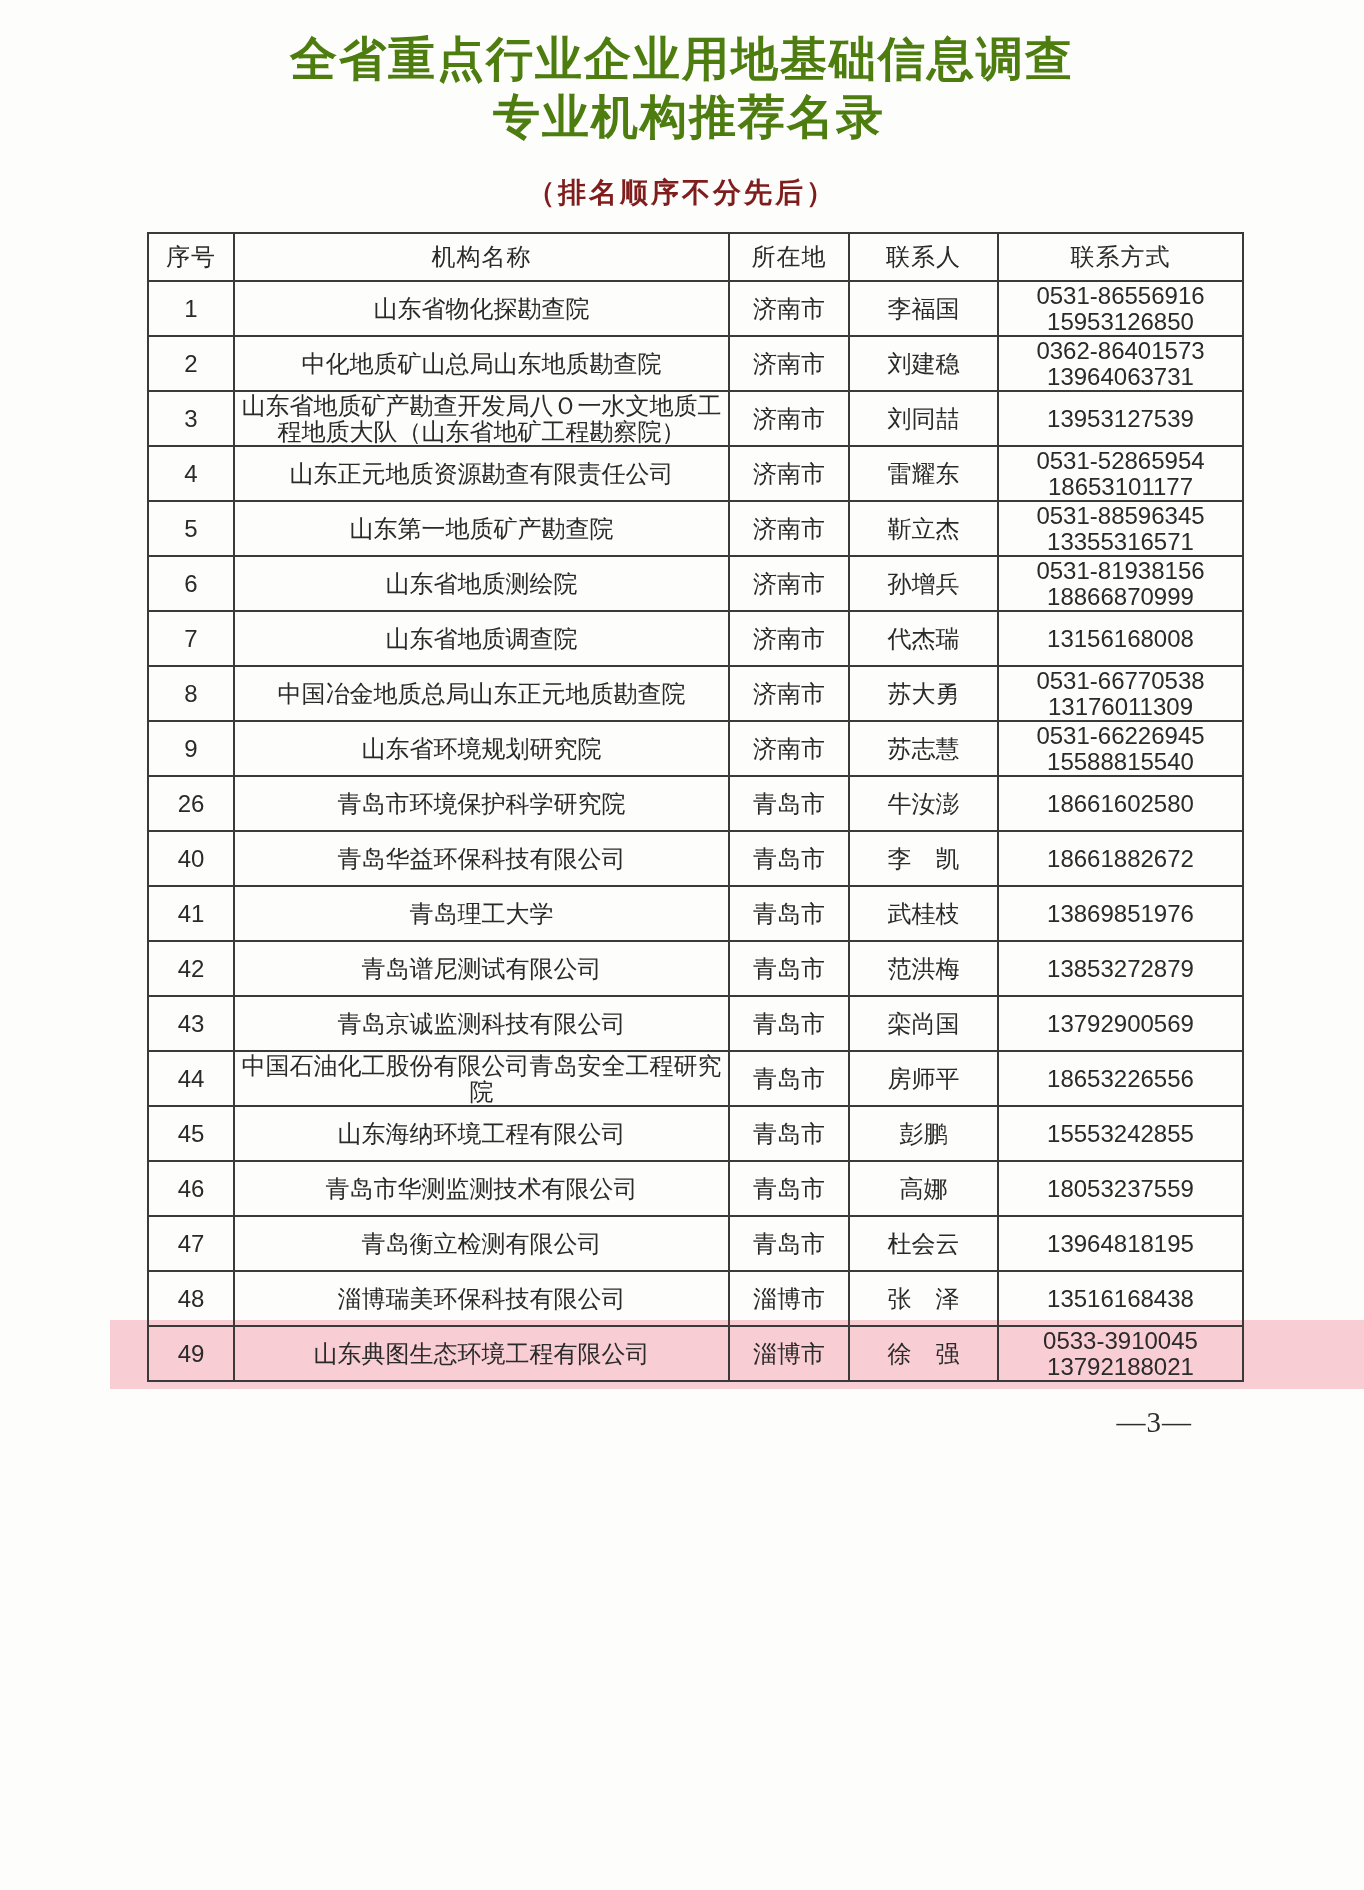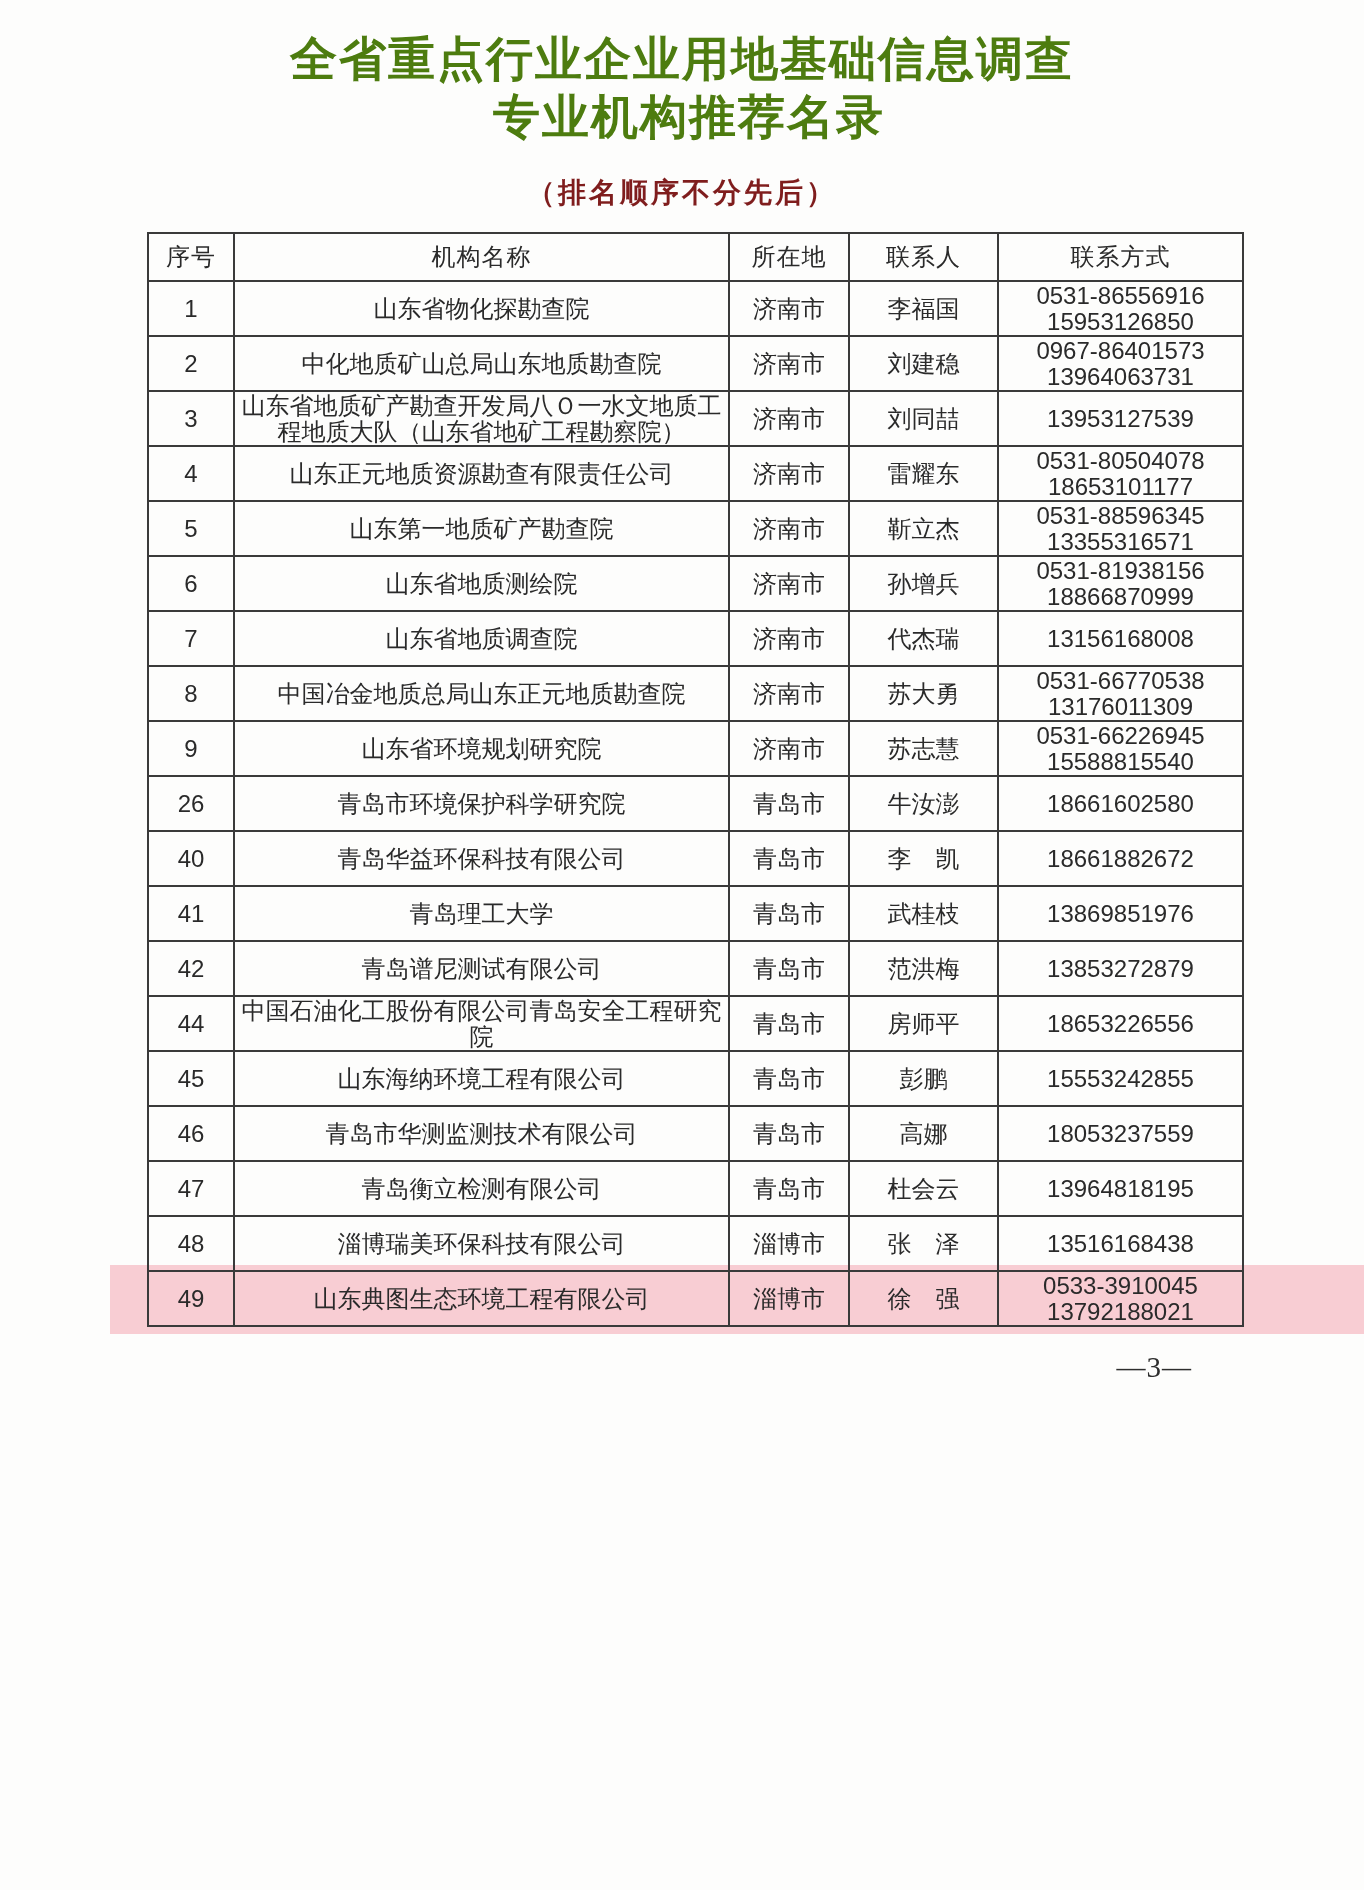--- a/index.html
+++ b/index.html
@@ -139,40 +139,40 @@
               <div>0531-86556916</div>
               <div>15953126850</div>
             </td>
           </tr>
           <tr>
             <td>2</td>
             <td>中化地质矿山总局山东地质勘查院</td>
             <td>济南市</td>
             <td>刘建稳</td>
             <td class="phone">
-              <div>0967-86401573</div>
+              <div>0362-86401573</div>
               <div>13964063731</div>
             </td>
           </tr>
           <tr>
             <td>3</td>
             <td>山东省地质矿产勘查开发局八Ｏ一水文地质工程地质大队（山东省地矿工程勘察院）</td>
             <td>济南市</td>
             <td>刘同喆</td>
             <td class="phone">
               <div>13953127539</div>
             </td>
           </tr>
           <tr>
             <td>4</td>
             <td>山东正元地质资源勘查有限责任公司</td>
             <td>济南市</td>
             <td>雷耀东</td>
             <td class="phone">
-              <div>0531-80504078</div>
+              <div>0531-52865954</div>
               <div>18653101177</div>
             </td>
           </tr>
           <tr>
             <td>5</td>
             <td>山东第一地质矿产勘查院</td>
             <td>济南市</td>
             <td>靳立杰</td>
             <td class="phone">
               <div>0531-88596345</div>
@@ -245,20 +245,29 @@
               <div>13869851976</div>
             </td>
           </tr>
           <tr>
             <td>42</td>
             <td>青岛谱尼测试有限公司</td>
             <td>青岛市</td>
             <td>范洪梅</td>
             <td class="phone">
               <div>13853272879</div>
+            </td>
+          </tr>
+          <tr>
+            <td>43</td>
+            <td>青岛京诚监测科技有限公司</td>
+            <td>青岛市</td>
+            <td>栾尚国</td>
+            <td class="phone">
+              <div>13792900569</div>
             </td>
           </tr>
           <tr>
             <td>44</td>
             <td>中国石油化工股份有限公司青岛安全工程研究院</td>
             <td>青岛市</td>
             <td>房师平</td>
             <td class="phone">
               <div>18653226556</div>
             </td>

